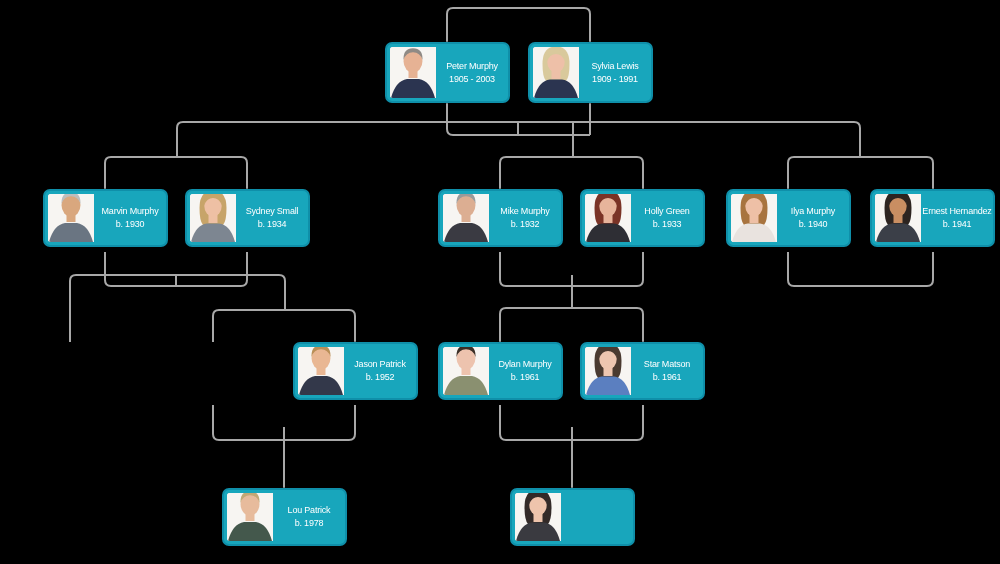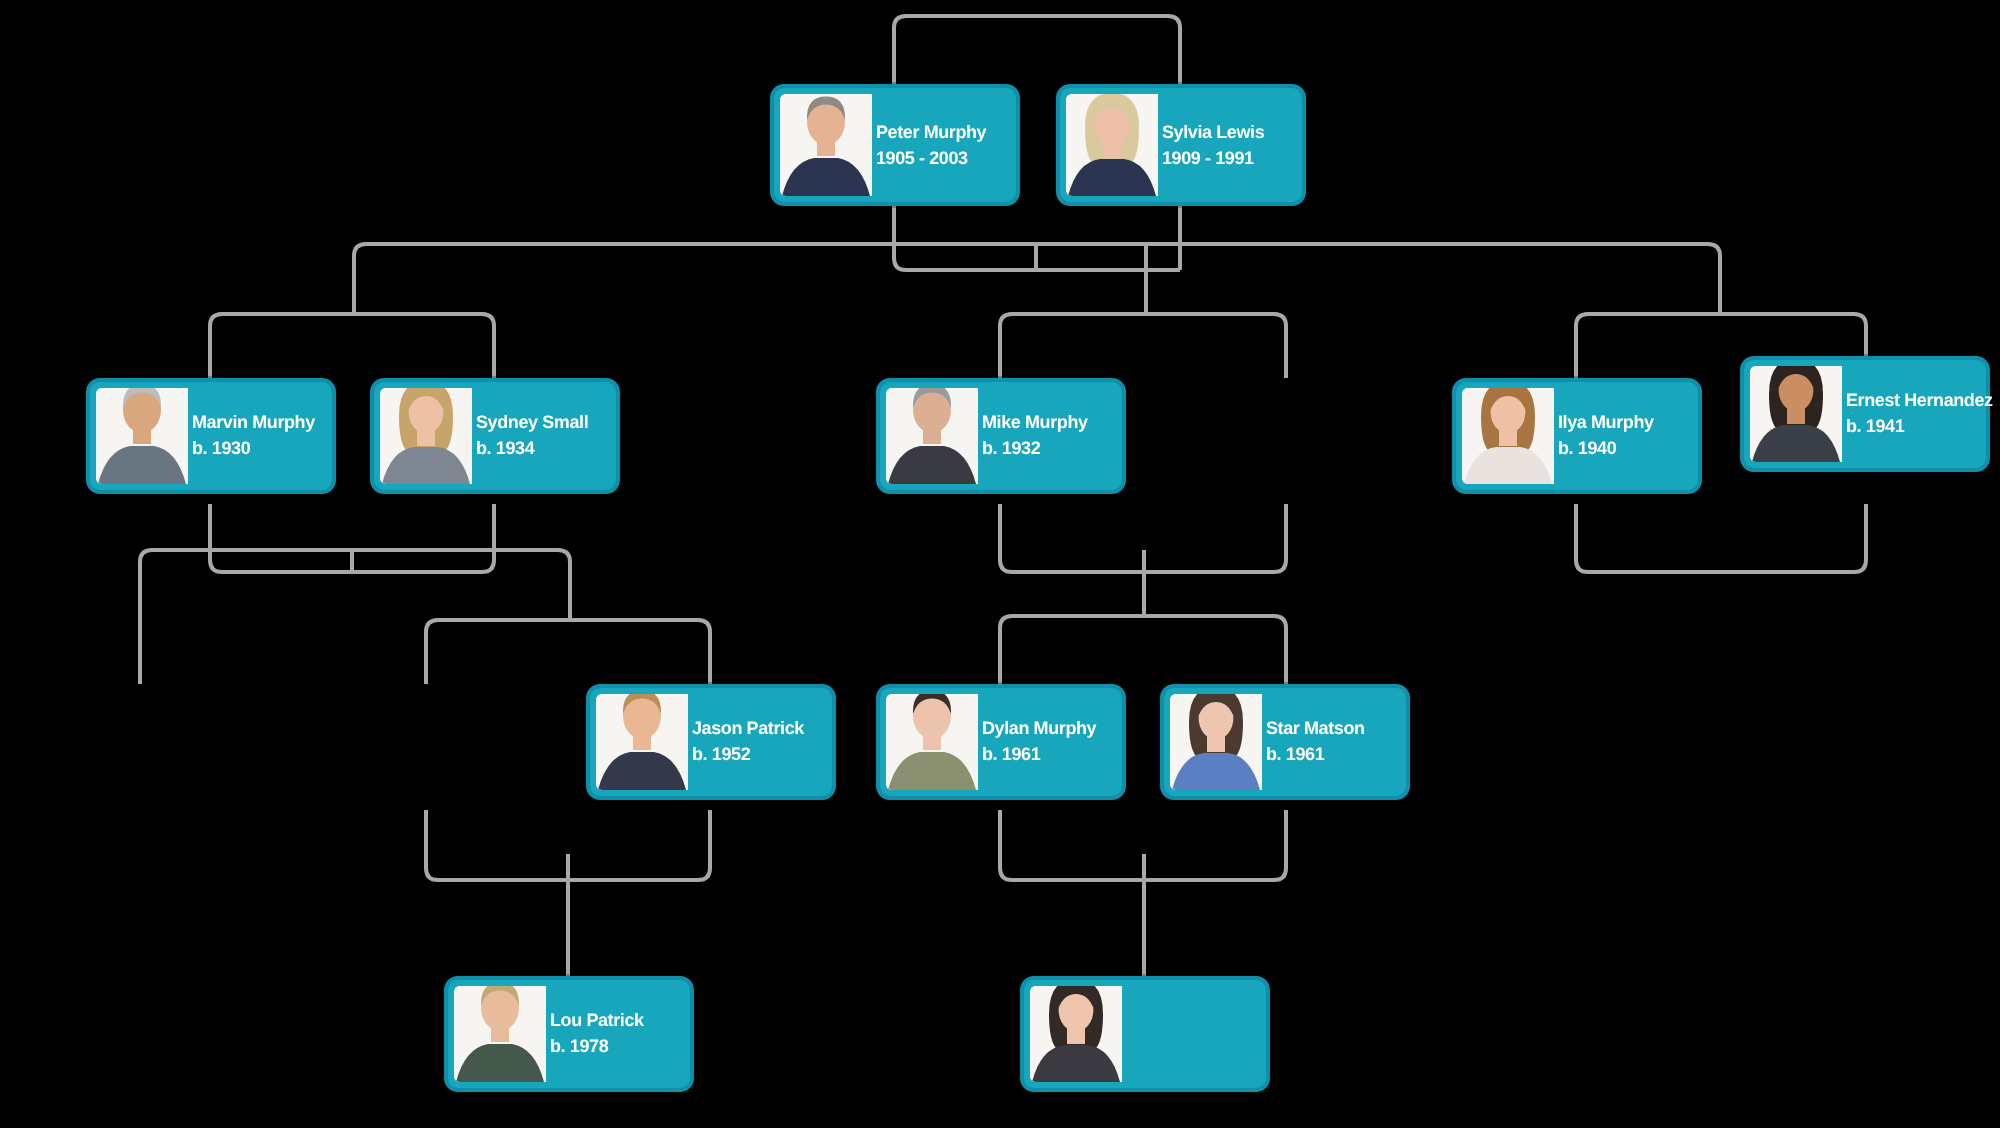--- a/index.html
+++ b/index.html
@@ -40,25 +40,25 @@
     border-radius: 3px 0 0 3px;
     overflow: hidden;
   }
   .photo svg { display: block; width: 100%; height: 100%; }
   .label {
     position: absolute;
     left: 51px; right: 2px; top: 0; bottom: 0;
     display: flex;
     flex-direction: column;
     justify-content: center;
-    align-items: flex-start;
+    align-items: center;
     text-align: center;
     color: var(--text-color, #fff);
     font-size: 9px;
-    font-weight: 700;
+    font-weight: 400;
     line-height: 13px;
     letter-spacing: -0.2px;
     white-space: nowrap;
   }
 </style>
 </head>
 <body>
 
 <div id="canvas">
 
@@ -157,37 +157,53 @@
           <path d="M1 58 Q5.5 41 17 39 L29 39 Q40.5 41 45 58 Z" fill="#3a3a42"></path>
           <ellipse cx="23" cy="21" rx="9.5" ry="11.5" fill="#dcae92"></ellipse>
           <path d="M13.5 20 Q13 8.2 23 8.2 Q33 8.2 32.5 20 Q30 12.3 23 12.3 Q16 12.3 13.5 20 Z" fill="#9a9a9a"></path>
         </svg>
       </div>
     <div class="label">
       <div>Mike Murphy</div>
       <div>b. 1932</div>
     </div>
   </div>
+  <div class="card" style="left:580px;top:189px">
+    <div class="photo">
+        <svg xmlns="http://www.w3.org/2000/svg" viewBox="0 0 46 58" preserveAspectRatio="xMidYMax slice">
+          <rect width="46" height="58" fill="#f7f5f2"></rect>
+          <path d="M23 6.5 Q36.5 6.5 36.5 24 Q36.5 37 33 41 L13 41 Q9.5 37 9.5 24 Q9.5 6.5 23 6.5 Z" fill="#7a3326"></path>
+          <rect x="18.5" y="28" width="9" height="11" fill="#e7b49b"></rect>
+          <path d="M1 58 Q5.5 41 17 39.5 L29 39.5 Q40.5 41 45 58 Z" fill="#2e2e34"></path>
+          <ellipse cx="23" cy="22" rx="8.7" ry="10.7" fill="#e7b49b"></ellipse>
+          <path d="M14.3 21 Q13.8 9.8 23 9.8 Q32.2 9.8 31.7 21 Q29 14 23 14 Q17 14 14.3 21 Z" fill="#7a3326"></path>
+        </svg>
+      </div>
+    <div class="label">
+      <div>Holly Green</div>
+      <div>b. 1933</div>
+    </div>
+  </div>
   <div class="card" style="left:726px;top:189px">
     <div class="photo">
         <svg xmlns="http://www.w3.org/2000/svg" viewBox="0 0 46 58" preserveAspectRatio="xMidYMax slice">
           <rect width="46" height="58" fill="#f7f5f2"></rect>
           <path d="M23 6.5 Q36.5 6.5 36.5 24 Q36.5 37 33 41 L13 41 Q9.5 37 9.5 24 Q9.5 6.5 23 6.5 Z" fill="#a8743f"></path>
           <rect x="18.5" y="28" width="9" height="11" fill="#eec0a6"></rect>
           <path d="M1 58 Q5.5 41 17 39.5 L29 39.5 Q40.5 41 45 58 Z" fill="#e9e3df"></path>
           <ellipse cx="23" cy="22" rx="8.7" ry="10.7" fill="#eec0a6"></ellipse>
           <path d="M14.3 21 Q13.8 9.8 23 9.8 Q32.2 9.8 31.7 21 Q29 14 23 14 Q17 14 14.3 21 Z" fill="#a8743f"></path>
         </svg>
       </div>
     <div class="label">
       <div>Ilya Murphy</div>
       <div>b. 1940</div>
     </div>
   </div>
-  <div class="card" style="left:870px;top:178px">
+  <div class="card" style="left:870px;top:189px">
     <div class="photo">
         <svg xmlns="http://www.w3.org/2000/svg" viewBox="0 0 46 58" preserveAspectRatio="xMidYMax slice">
           <rect width="46" height="58" fill="#f7f5f2"></rect>
           <path d="M23 6.5 Q36.5 6.5 36.5 24 Q36.5 37 33 41 L13 41 Q9.5 37 9.5 24 Q9.5 6.5 23 6.5 Z" fill="#2d2420"></path>
           <rect x="18.5" y="28" width="9" height="11" fill="#c98e62"></rect>
           <path d="M1 58 Q5.5 41 17 39.5 L29 39.5 Q40.5 41 45 58 Z" fill="#3b3f48"></path>
           <ellipse cx="23" cy="22" rx="8.7" ry="10.7" fill="#c98e62"></ellipse>
           <path d="M14.3 21 Q13.8 9.8 23 9.8 Q32.2 9.8 31.7 21 Q29 14 23 14 Q17 14 14.3 21 Z" fill="#2d2420"></path>
         </svg>
       </div>

